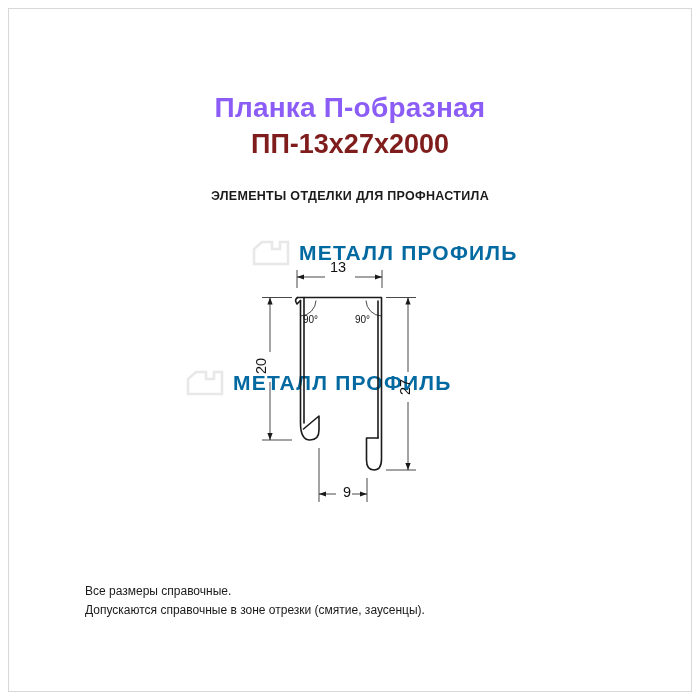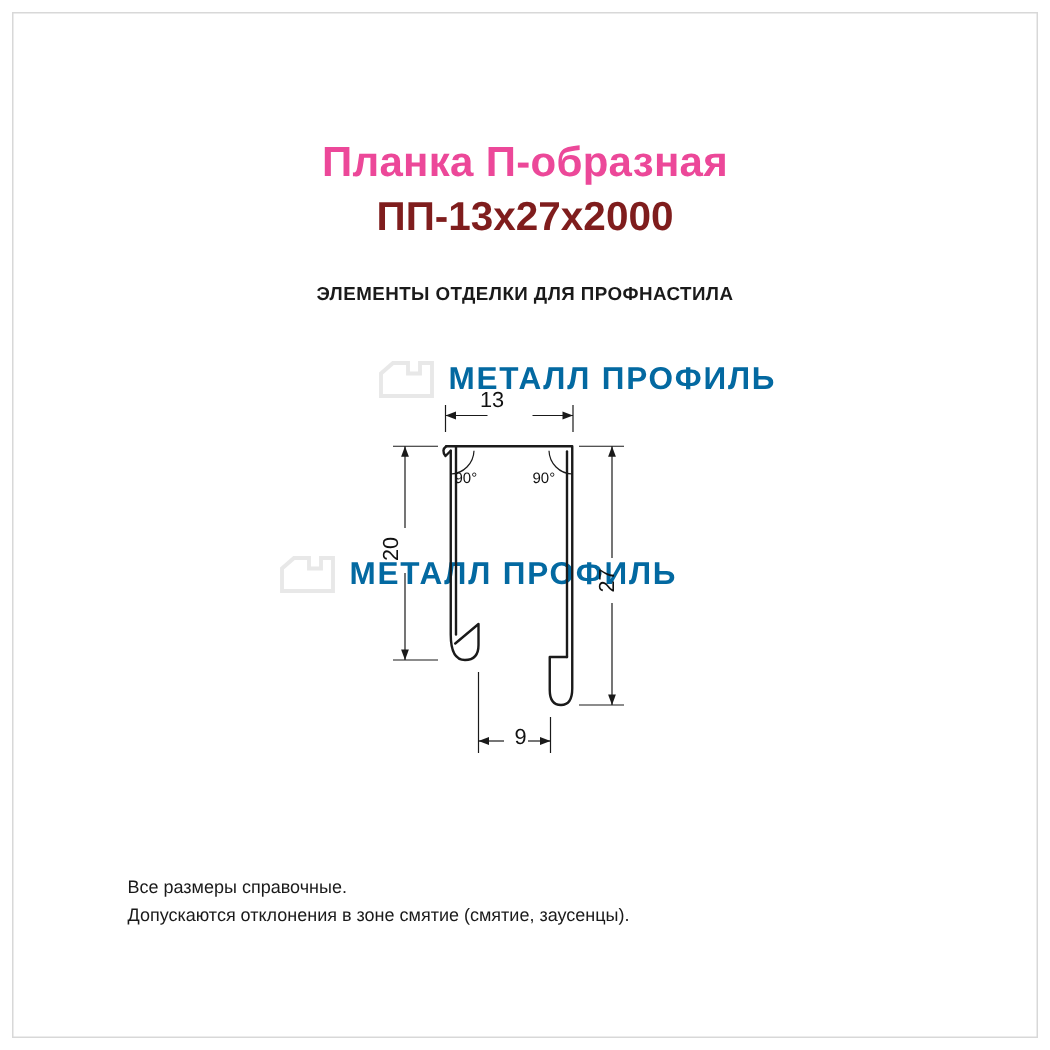--- a/index.html
+++ b/index.html
@@ -38,21 +38,21 @@
     left: 0;
     top: 92px;
     width: 700px;
     text-align: center;
   }
   .title-main {
     font-size: 28px;
     font-weight: bold;
     letter-spacing: 0.2px;
     line-height: 32px;
-    color: #ec4899;
+    color: #8b5cf6;
   }
   .title-sub {
     font-size: 27px;
     font-weight: bold;
     line-height: 32px;
     margin-top: 4px;
     color: #7f1d1d;
   }
   .title-caption {
     font-size: 12.5px;
@@ -107,21 +107,21 @@
     position: absolute;
     font-size: 14.5px;
     color: #111;
     font-family: "Liberation Sans", sans-serif;
   }
   .ang-label {
     position: absolute;
     font-size: 10px;
     color: #111;
   }
-  .lbl-13 { left: 320px; top: 259px; }
+  .lbl-13 { left: 330px; top: 259px; }
   .lbl-20 { left: 253px; top: 358px; transform: rotate(-90deg); transform-origin: center; }
   .lbl-27 { left: 397px; top: 379px; transform: rotate(-90deg); transform-origin: center; }
   .lbl-9  { left: 343px; top: 484px; }
   .lbl-a1 { left: 303px; top: 314px; }
   .lbl-a2 { left: 355px; top: 314px; }
 
   
   .notes {
     position: absolute;
     left: 85px;
@@ -229,16 +229,16 @@
     <div class="dim-label lbl-13">13</div>
     <div class="dim-label lbl-20">20</div>
     <div class="dim-label lbl-27">27</div>
     <div class="dim-label lbl-9">9</div>
     <div class="ang-label lbl-a1">90°</div>
     <div class="ang-label lbl-a2">90°</div>
   </div>
 
   <div class="notes">
     <div>Все размеры справочные.</div>
-    <div>Допускаются отклонения в зоне смятие (смятие, заусенцы).</div>
+    <div>Допускаются справочные в зоне отрезки (смятие, заусенцы).</div>
   </div>
 
 </div>
 
 </body></html>

